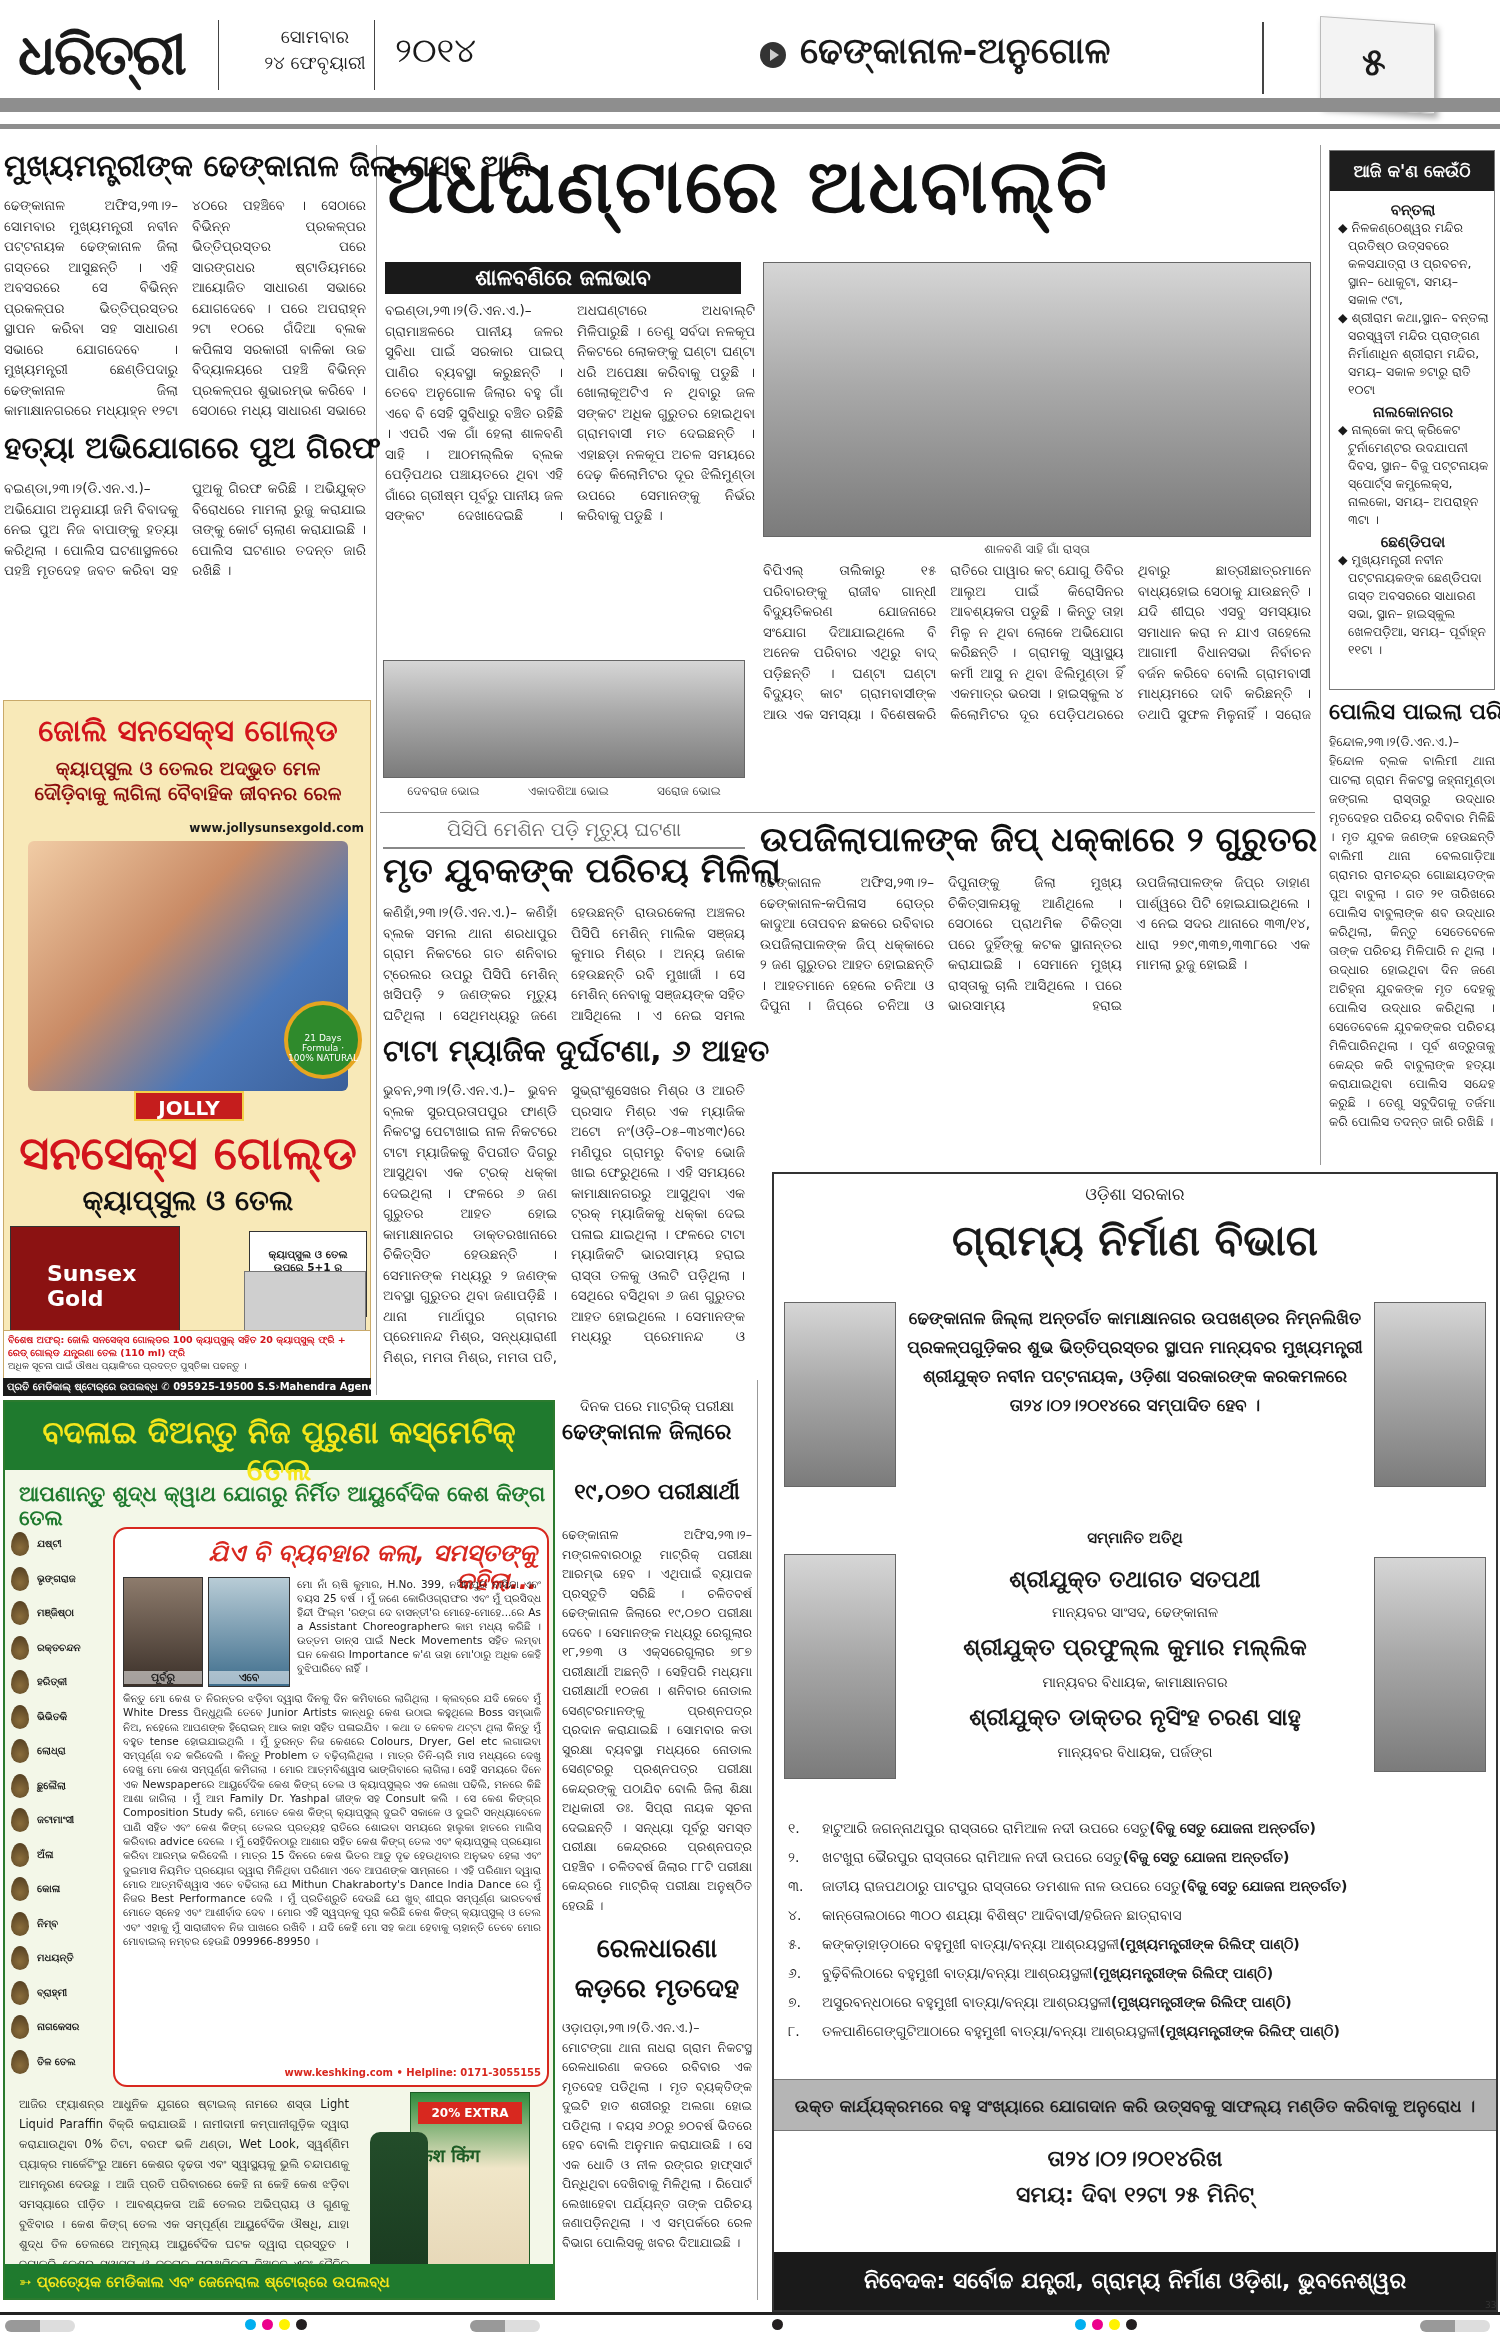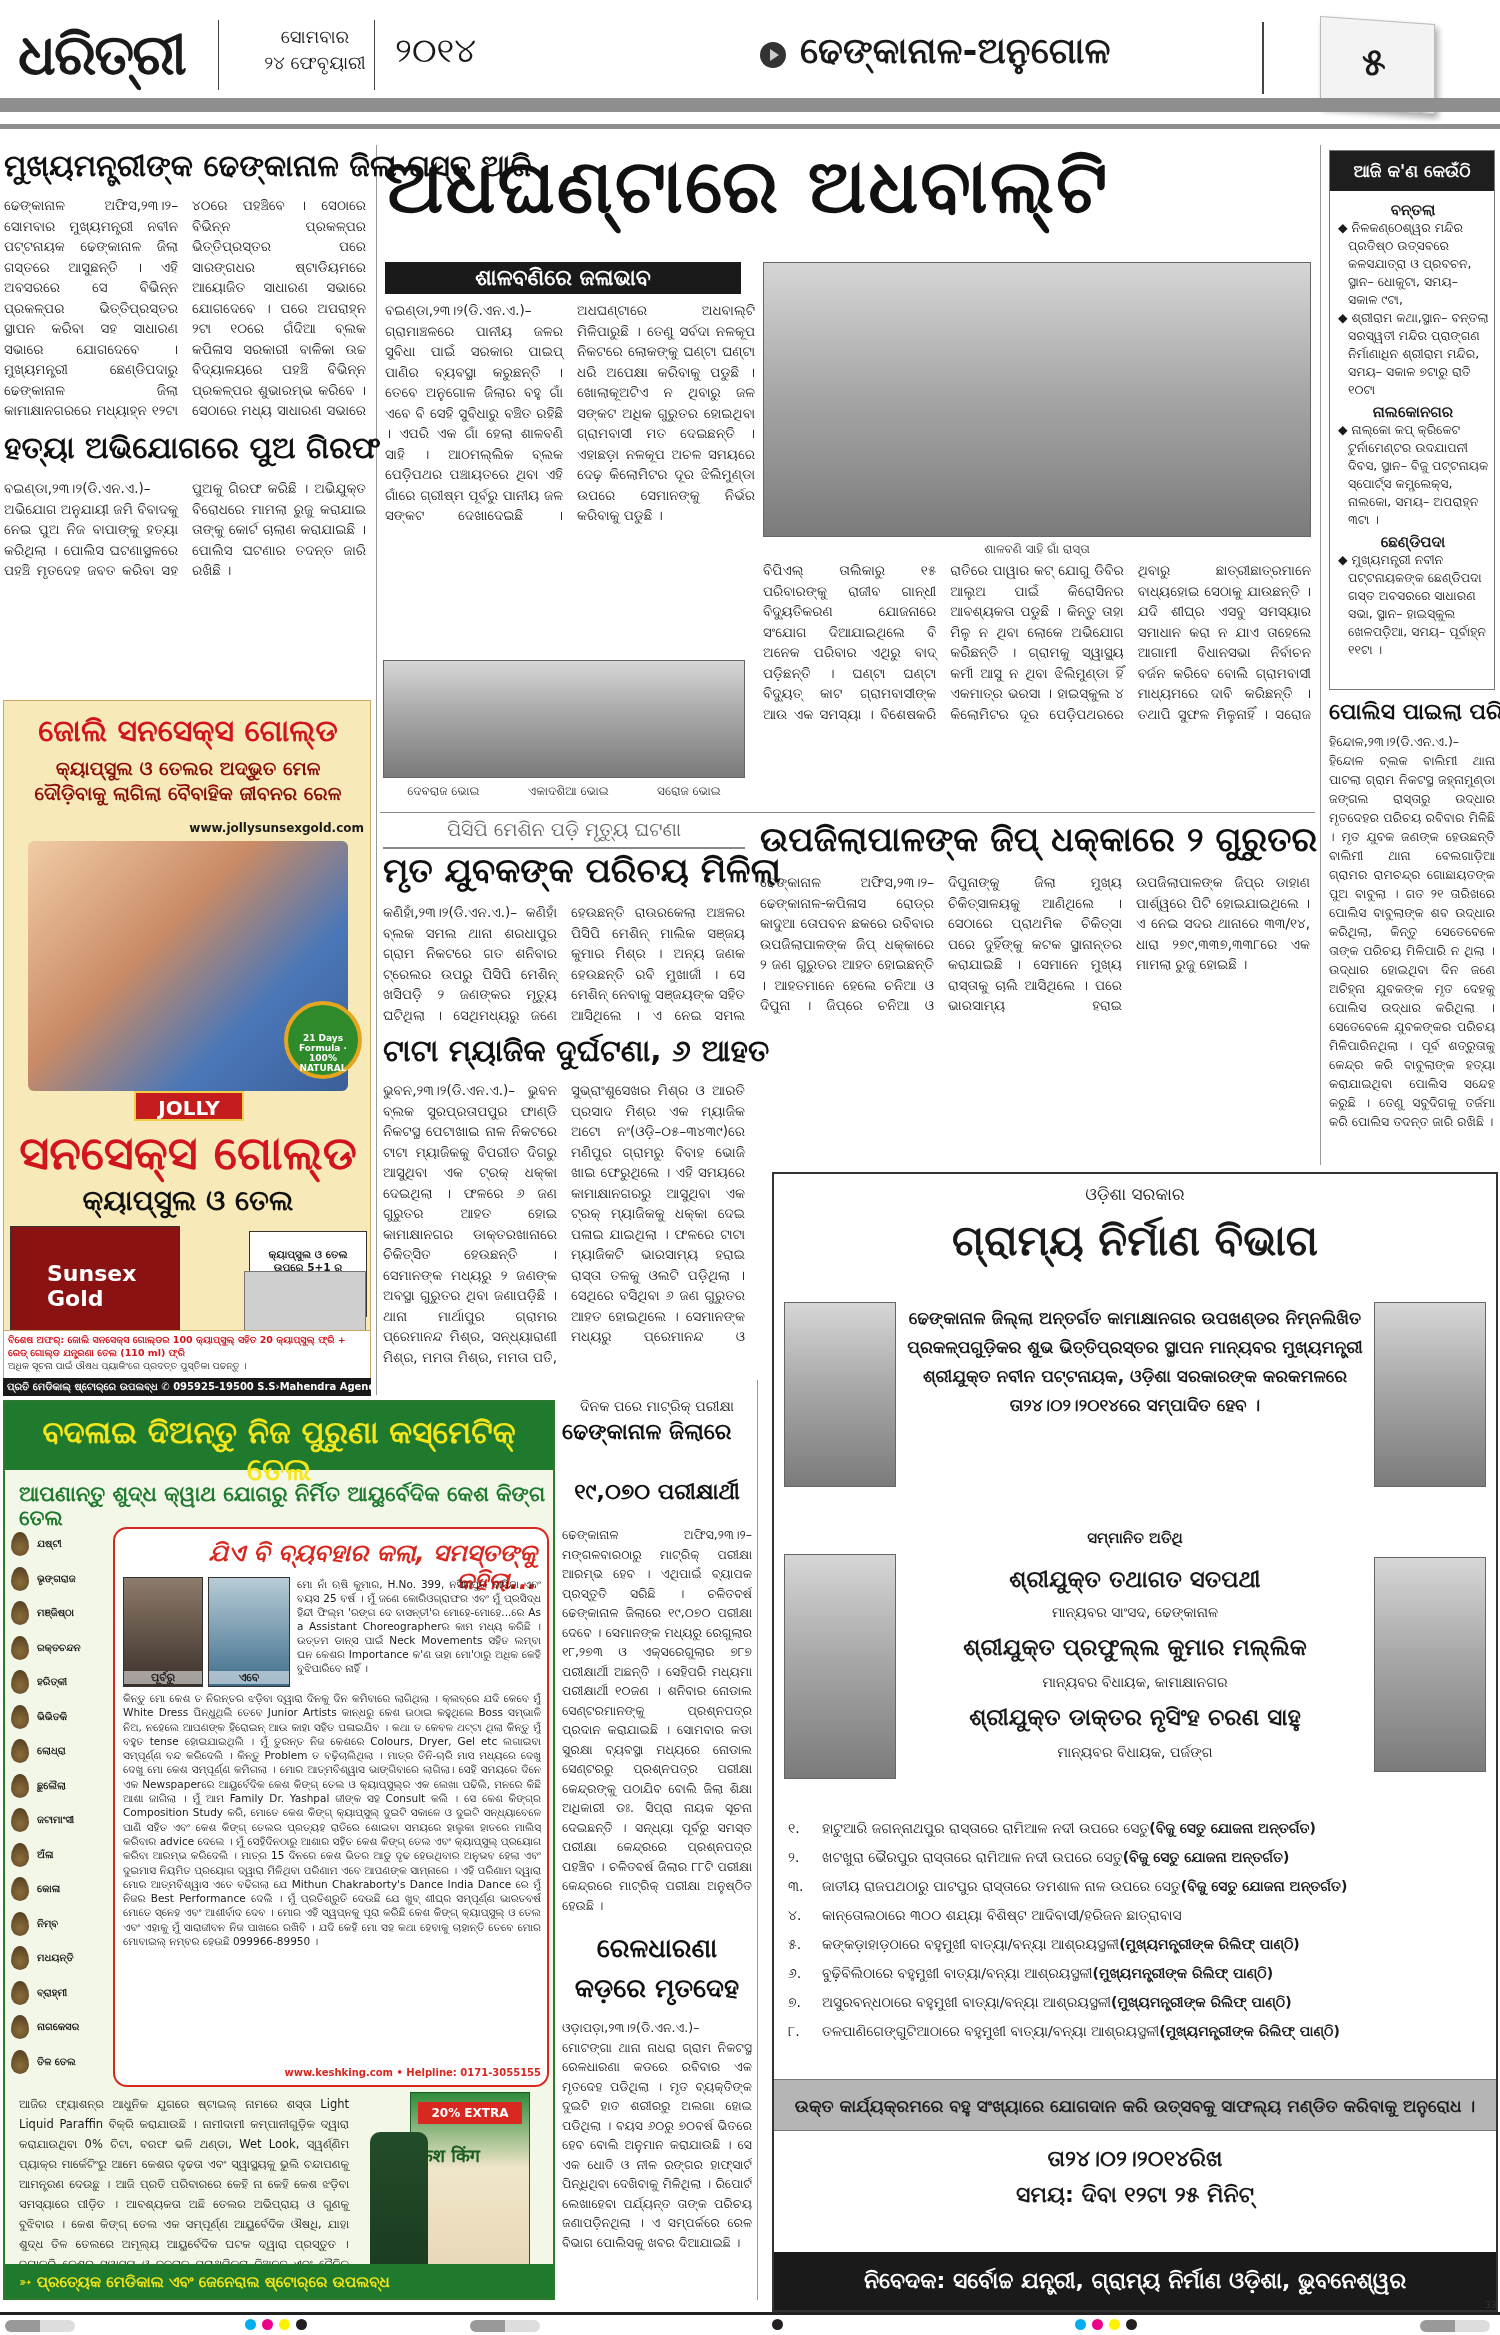--- a/index.html
+++ b/index.html
@@ -63,21 +63,21 @@
   #s5-body { left:383px; top:1080px; width:362px; height:300px; overflow:hidden; }
   #s6-hl { left:760px; top:822px; font-size:34px; }
   #s6-body { left:760px; top:872px; width:550px; height:285px; overflow:hidden; }
 
   
   #ad1 { left:3px; top:700px; width:368px; height:695px; background:#f8e9b8; border:1px solid #c9a96a; overflow:hidden; }
   #ad1-t1 { left:0; top:12px; width:368px; text-align:center; font-size:30px; font-weight:bold; color:#d2141b; }
   #ad1-t2 { left:0; top:55px; width:368px; text-align:center; font-size:19px; font-weight:bold; color:#8b0e0e; line-height:25px; }
   #ad1-url { left:0; top:120px; width:360px; text-align:right; font-size:12px; font-weight:bold; }
   #ad1-photo { left:24px; top:140px; width:320px; height:250px; background:linear-gradient(135deg,#f1cca5,#c98b66 40%,#4b77b8 70%,#3a5f99); border-radius:6px; }
-  #ad1-badge { left:280px; top:300px; width:78px; height:78px; border-radius:50%; background:#2f8a2c; border:4px solid #e6a51f; color:#fff; font-size:9px; font-weight:bold; text-align:center; padding-top:28px; }
+  #ad1-badge { left:280px; top:300px; width:78px; height:78px; border-radius:50%; background:#2f8a2c; border:4px solid #e6a51f; color:#fff; font-size:9px; font-weight:normal; text-align:center; padding-top:28px; }
   #ad1-brand { left:130px; top:390px; width:110px; height:30px; background:#c51d1d; color:#fff; font-weight:bold; font-size:20px; text-align:center; line-height:30px; border:2px solid #f4d04a; }
   #ad1-big { left:0; top:425px; width:368px; text-align:center; font-size:46px; font-weight:bold; color:#d2141b; }
   #ad1-sub { left:0; top:483px; width:368px; text-align:center; font-size:28px; font-weight:bold; color:#111; }
   #ad1-box { left:6px; top:525px; width:170px; height:120px; background:#8b1212; color:#fff; font-size:22px; font-weight:bold; padding:34px 10px 0 36px; border:1px solid #333; }
   #ad1-offer { left:245px; top:530px; width:118px; background:#fff; border:1px solid #333; font-size:10.5px; text-align:center; padding:16px; font-weight:bold; }
   #ad1-pills { left:240px; top:570px; width:122px; height:75px; background:#cfcfcf; border:1px solid #777; }
   #ad1-red { left:0; top:640px; width:368px; height:55px; background:#e12726; }
 
   
   #ad2 { left:3px; top:1400px; width:552px; height:900px; background:#f3f7e8; border:2px solid #2b7a2e; overflow:hidden; }

